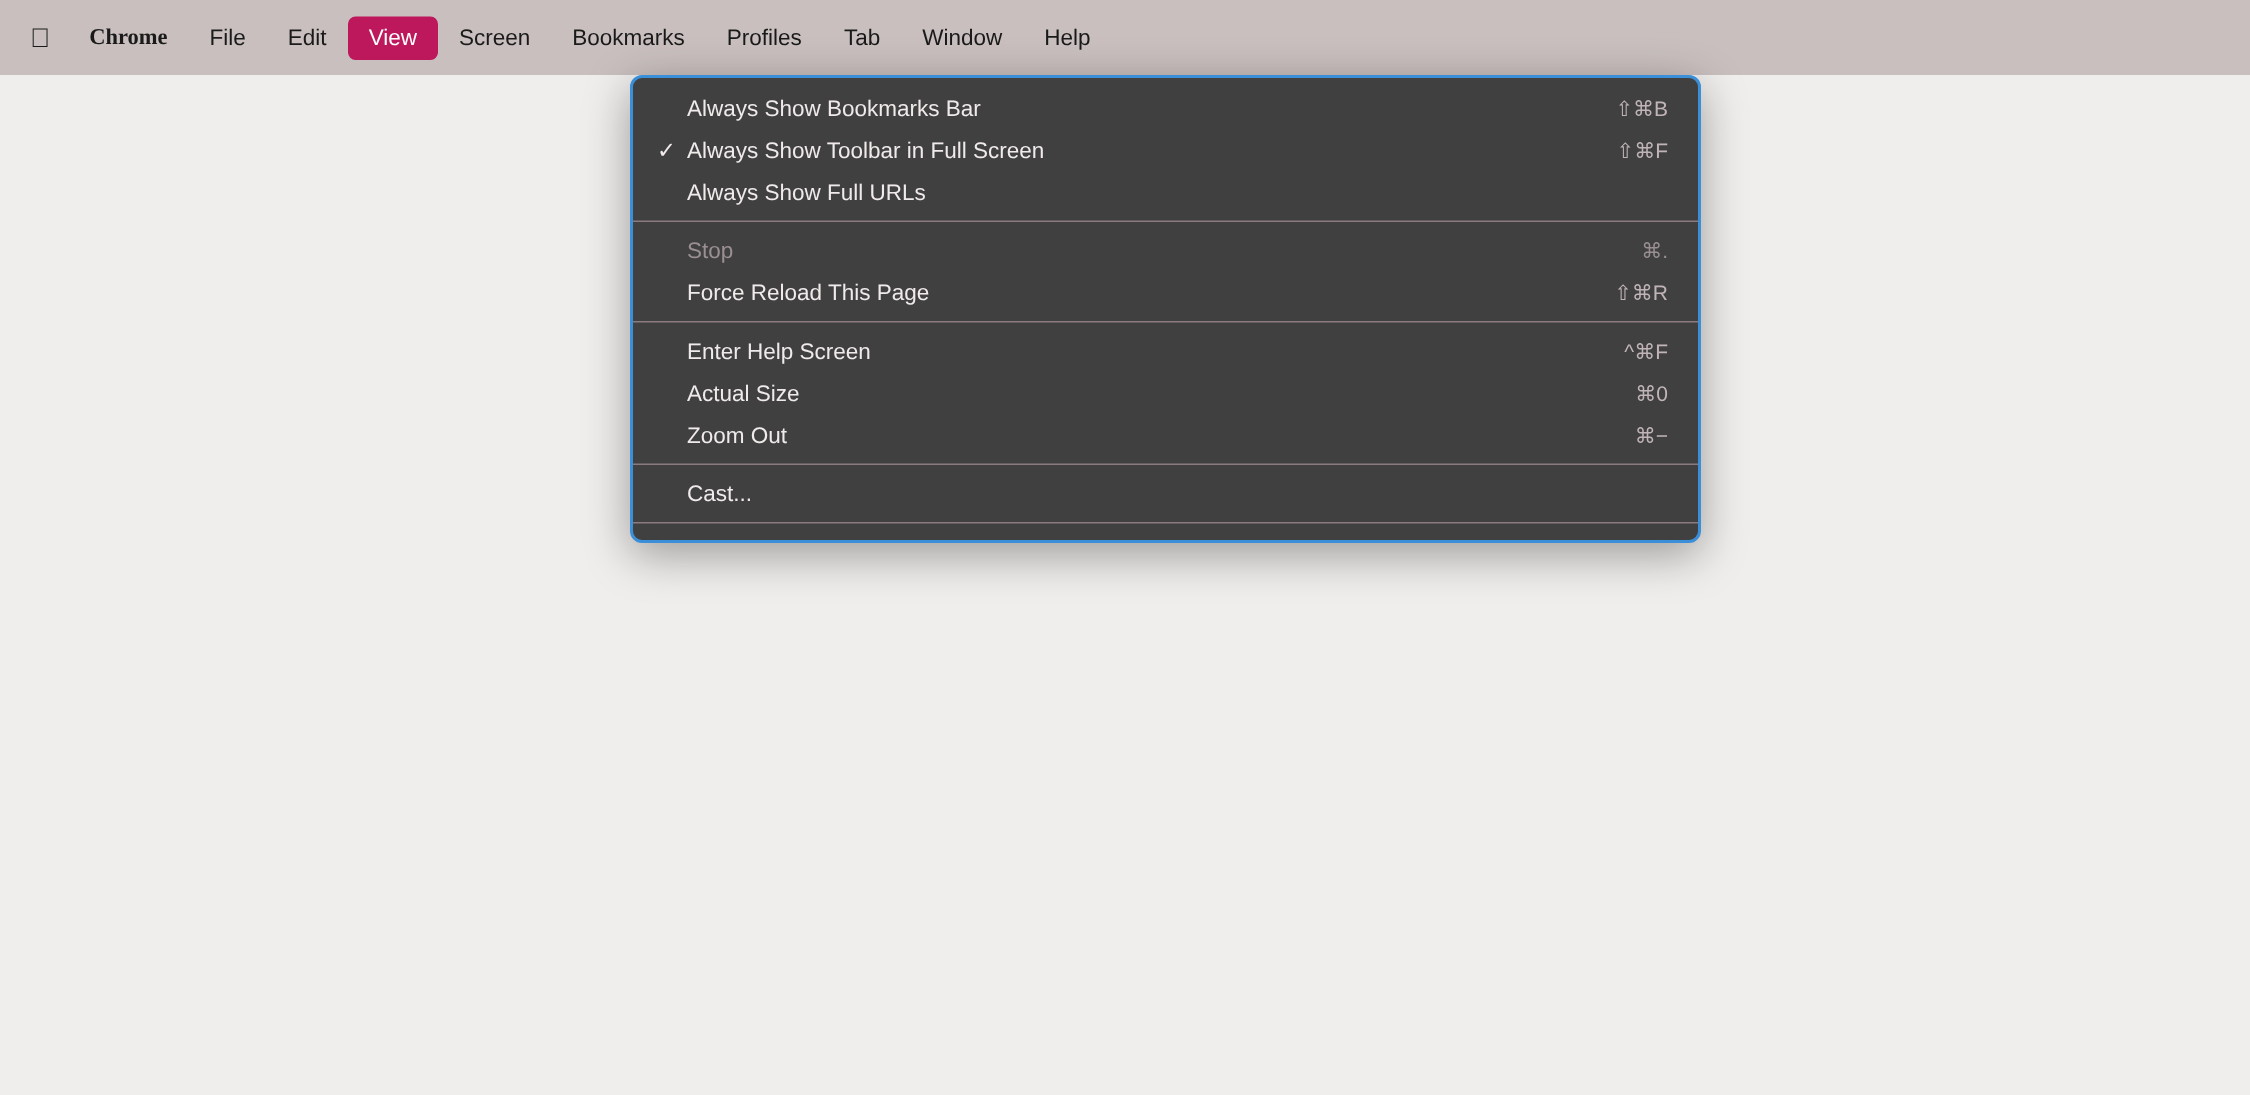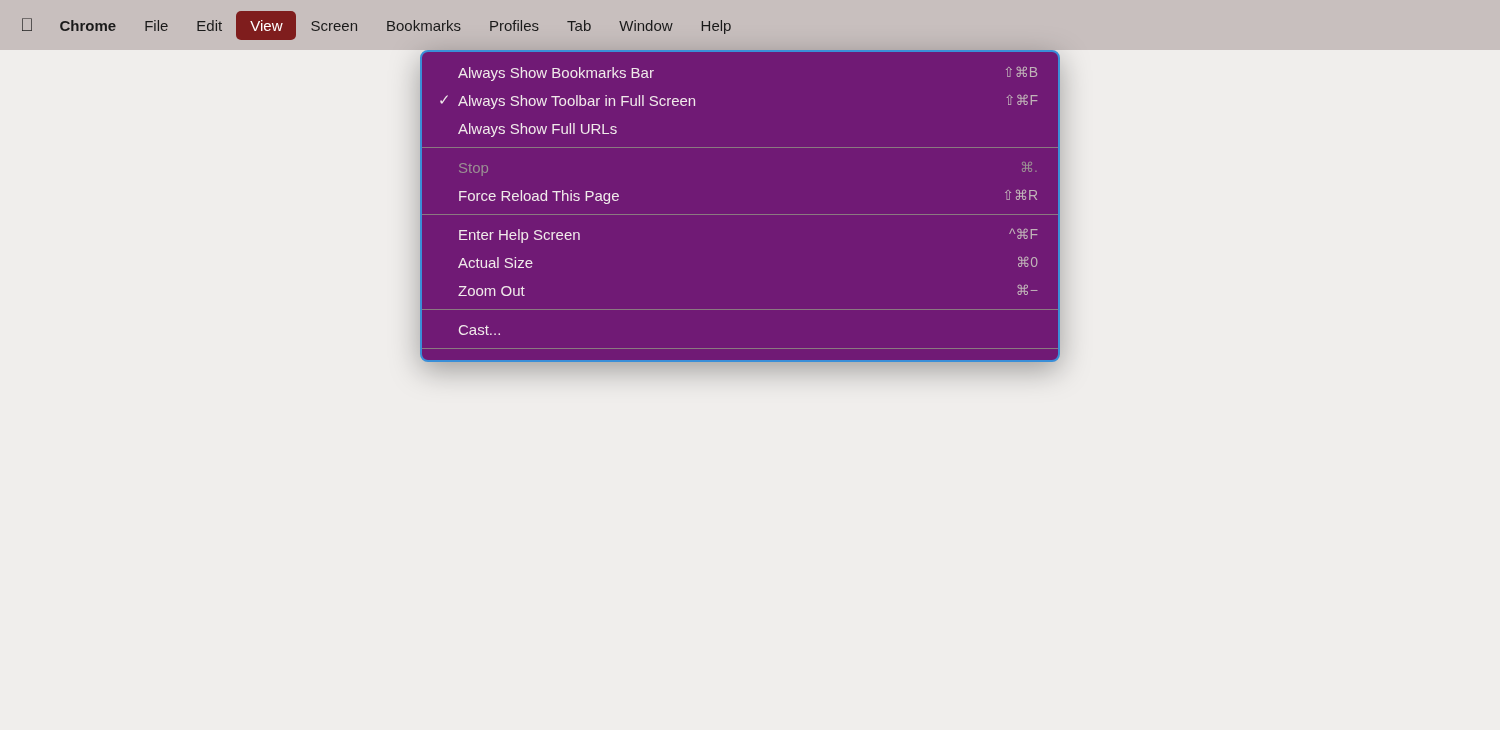--- a/index.html
+++ b/index.html
@@ -34,40 +34,41 @@
       user-select: none;
     }
 
     .menubar-item.apple {
       font-size: 18px;
       padding: 6px 12px;
     }
 
     .menubar-item.bold {
       font-weight: 700;
+      font-family: Liberation Serif, serif;
     }
 
     .menubar-item.active {
-      background: #7f1d1d;
+      background: #be185d;
       color: #ffffff;
       text-align: center;
     }
 
     
     .dropdown-container {
       position: absolute;
       top: 50px;
       left: 420px;
     }
 
     .dropdown {
-      background: #701a75;
+      background: #404040;
       border-radius: 8px;
       border: 2px solid #3a8fd8;
-      width: 640px;
+      width: 714px;
       padding: 6px 0;
       box-shadow: 0 8px 30px rgba(0,0,0,0.35);
     }
 
     .menu-item {
       display: flex;
       align-items: center;
       justify-content: space-between;
       padding: 5px 20px 5px 36px;
       font-size: 15px;

